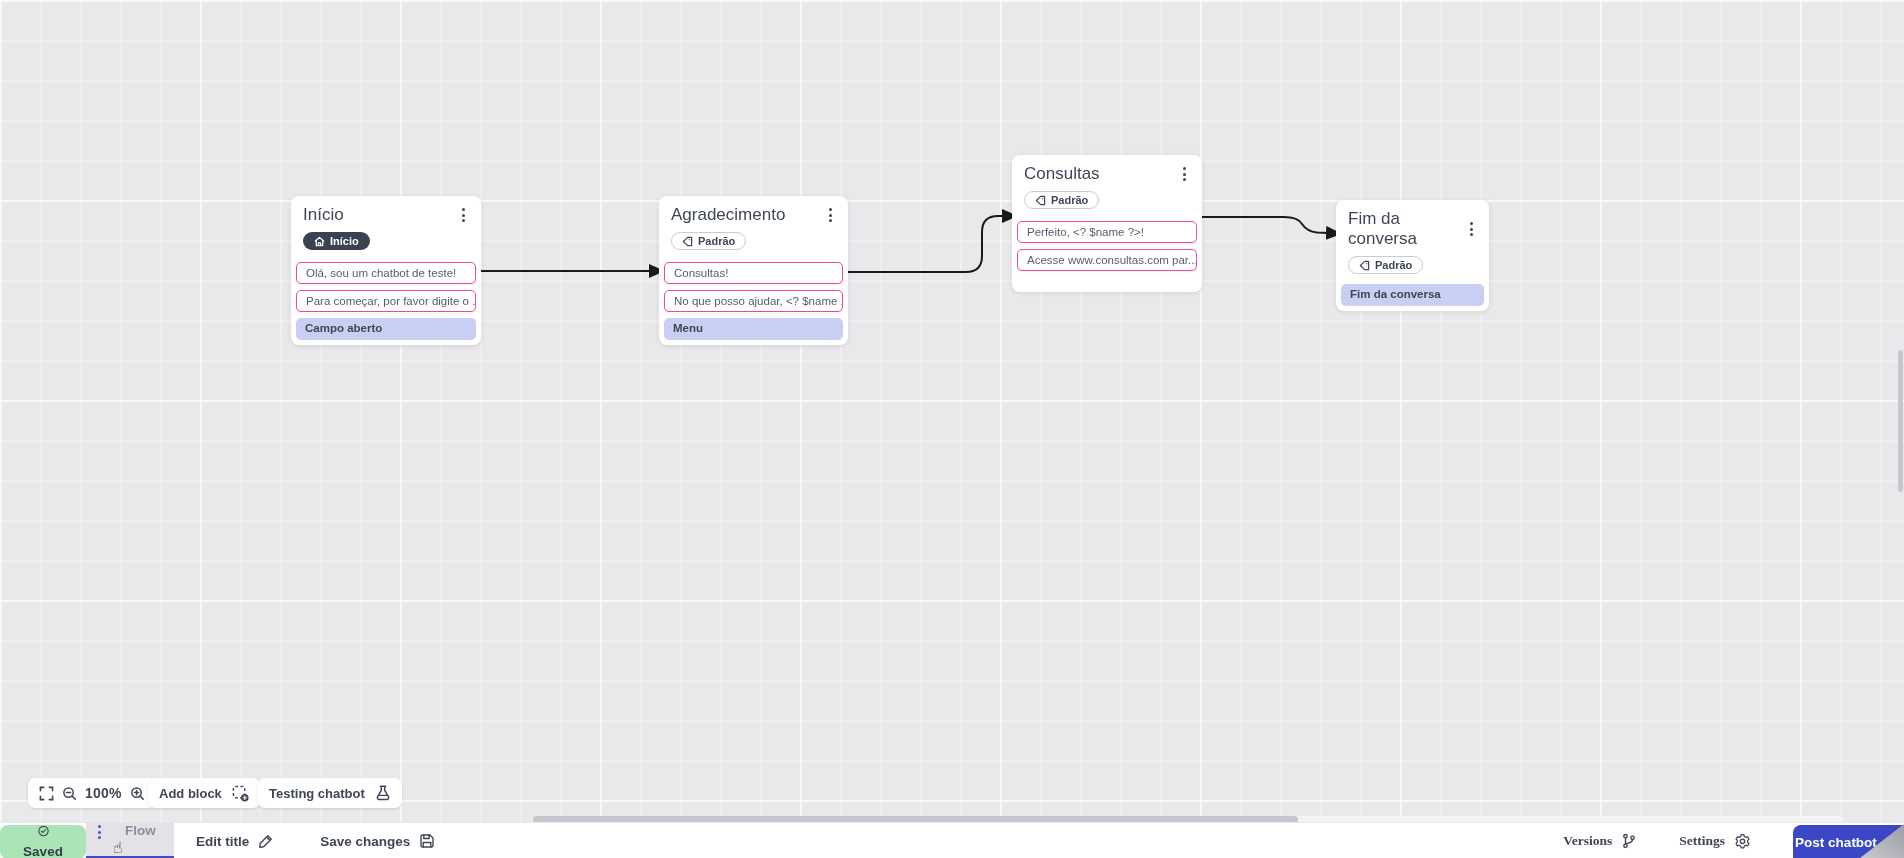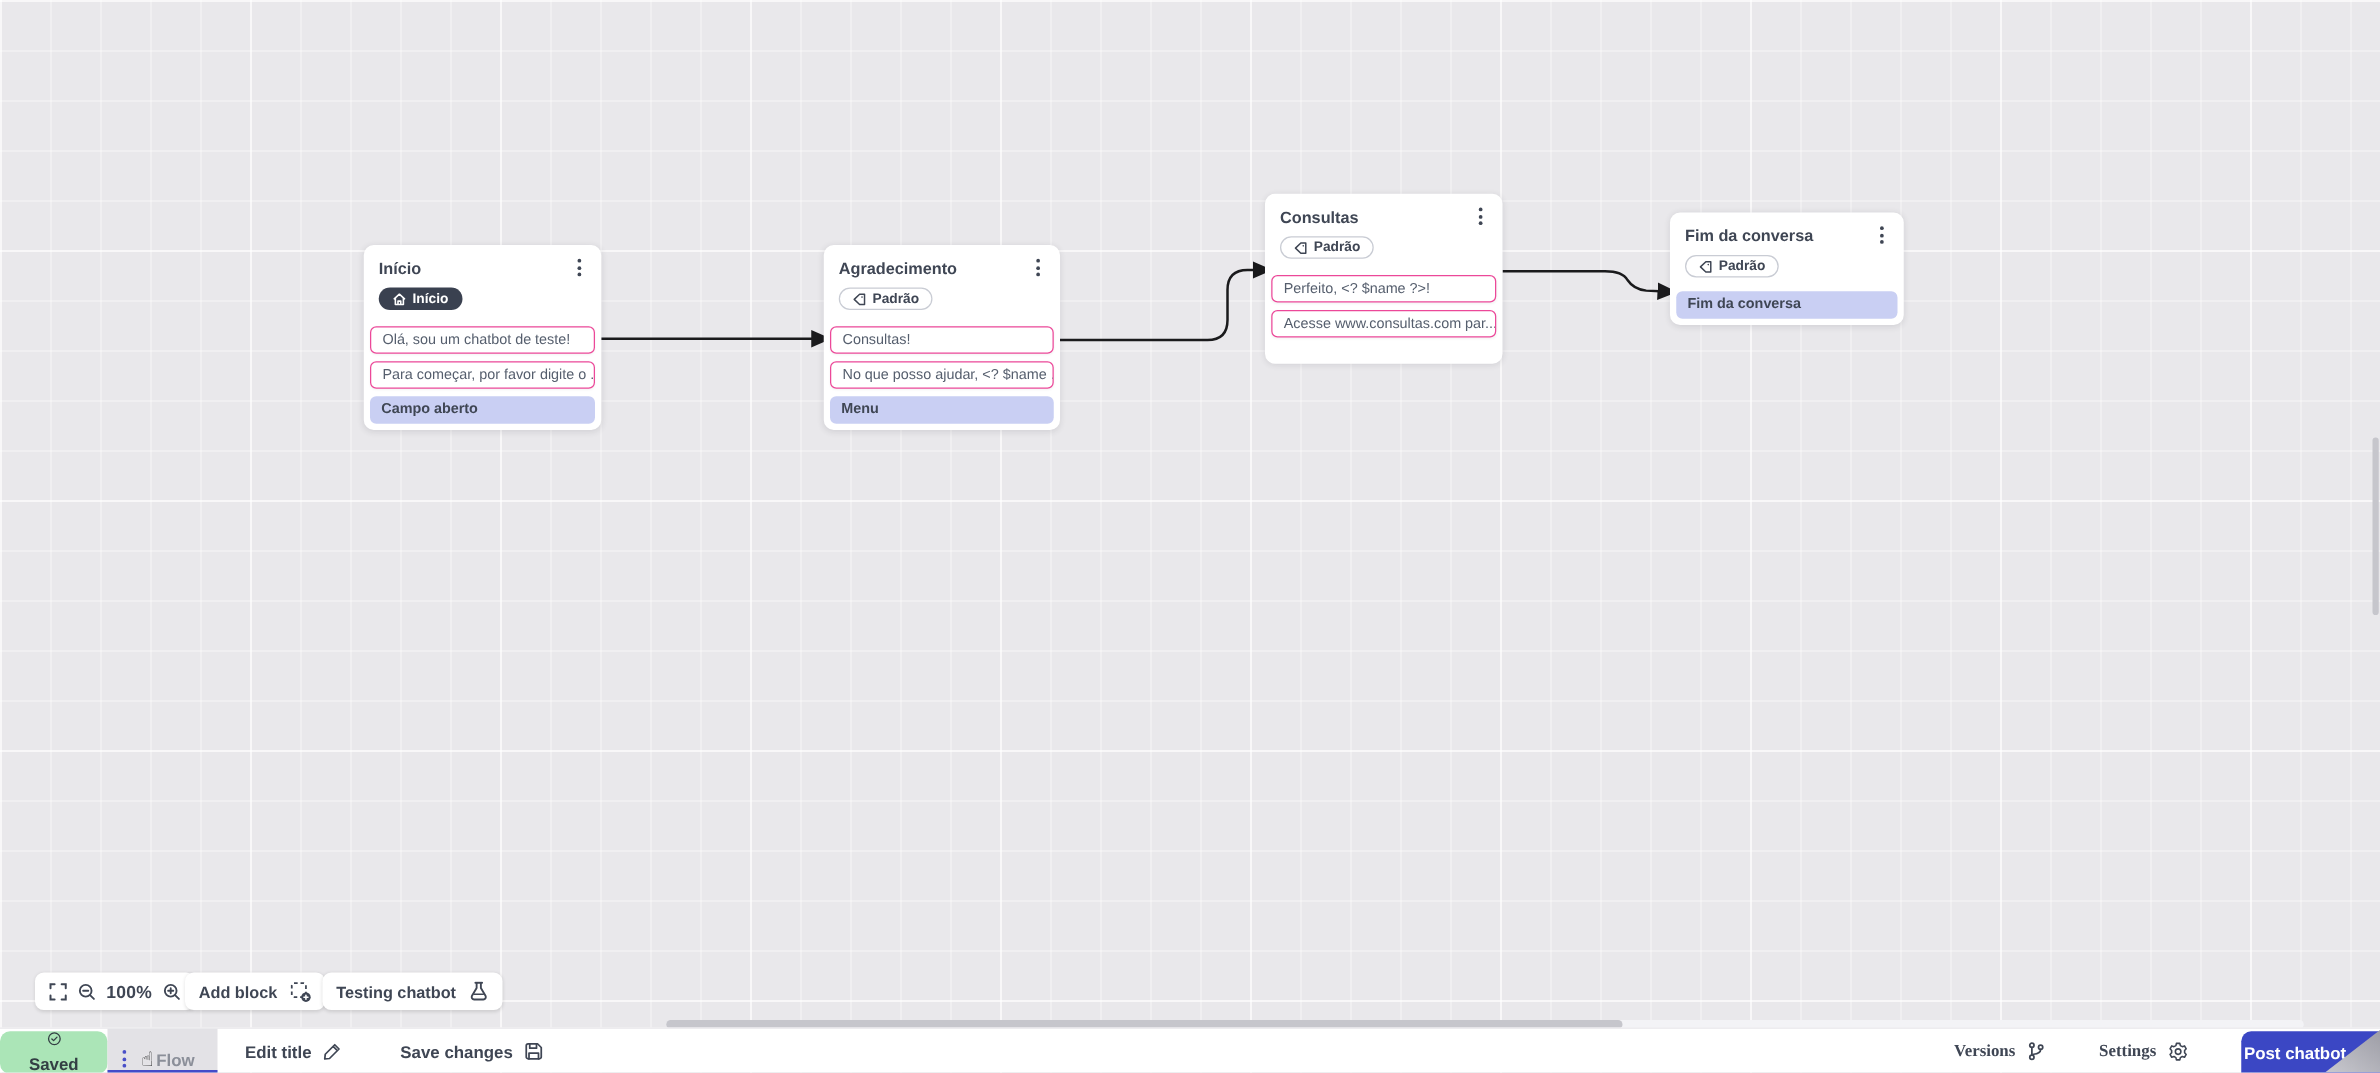--- a/index.html
+++ b/index.html
@@ -17,21 +17,21 @@
     background-size:200px 200px, 200px 200px, 40px 40px, 40px 40px;
   }
   svg { display:block; }
 
   
   .node {
     position:absolute; width:190px; background:#fff; border-radius:8px;
     box-shadow:0 1px 5px rgba(40,40,60,.12); padding:0 5px 5px 5px; z-index:5;
   }
   .node-head { display:flex; justify-content:space-between; align-items:center; margin:9px 9px 7px 7px; }
-  .node-title { font-size:13px; font-weight:700; color:#3f4654; }
+  .node-title { font-size:17px; font-weight:400; color:#3f4654; }
   .dots { display:flex; flex-direction:column; gap:2.5px; cursor:pointer; padding:2px; }
   .dots i { width:3px; height:3px; border-radius:50%; background:#3f4654; display:block; }
   .badge-row { margin:0 7px 11px 7px; }
   .badge-dark {
     display:inline-flex; align-items:center; gap:5px; background:#3a4150; color:#fff;
     font-size:11px; font-weight:700; border-radius:999px; padding:3px 11px;
   }
   .badge-outline {
     display:inline-flex; align-items:center; gap:5px; background:#fff; color:#3f4654;
     border:1.5px solid #c9ccd4; font-size:11px; font-weight:700; border-radius:999px; padding:2px 10px;
@@ -68,21 +68,21 @@
     position:absolute; left:0; bottom:0; width:1904px; height:36px; background:#fff;
     border-top:1px solid #e7e6ea; z-index:20; font-size:13.5px; font-weight:700;
   }
   .saved-pill {
     position:absolute; left:0; top:2px; height:34px; width:86px; background:#abe5b7;
     border-radius:8px; display:flex; align-items:center; justify-content:center; gap:7px;
     color:#333f44; font-size:13.5px; font-weight:700;flex-direction:column;
   }
   .flow-tab {
     position:absolute; left:86px; top:0; height:36px; width:88px; background:#e3e2e6;
-    border-bottom:3px solid #444bc9; display:flex; align-items:flex-end; gap:14px;
+    border-bottom:3px solid #444bc9; display:flex; align-items:flex-start; gap:14px;
     padding:0 10px; cursor:pointer;
   }
   .flow-tab .dots i { background:#4a50c8; }
   .flow-label { color:#8b8f99; font-weight:700; margin-left:8px; }
   .bar-left-items { position:absolute; left:196px; top:0; height:36px; display:flex; align-items:center; gap:46px; }
   .bar-item { display:flex; align-items:center; gap:9px; cursor:pointer; color:#3f4654; }
   .bar-right-items { position:absolute; right:0; top:0; height:36px; display:flex; align-items:center; }
   .bar-right-items .bar-item { margin-right:42px;font-family:Liberation Serif, serif; }
   .post-btn {
     height:34px; margin-top:2px; width:111px; background:#3b47c4; color:#fff; border:none;
@@ -167,21 +167,21 @@
           <path d="M10.5 1.5 H6.2 L1.5 6 L6.2 10.5 H10.5 Z"></path>
           <circle cx="8.3" cy="4" r="0.7" fill="#3f4654" stroke="none"></circle>
         </svg>
       <span>Padrão</span>
     </span>
   </div>
   <div class="msg">Perfeito, &lt;? $name ?&gt;!</div>
   <div class="msg" style="margin-bottom:16px;">Acesse www.consultas.com par...</div>
 </div>
 
-<div class="node" style="left:1336px; top:170px; width:187px;">
+<div class="node" style="left:1336px; top:200px; width:153px;">
   <div class="node-head">
     <span class="node-title">Fim da conversa</span>
     <span class="dots">
         <i></i>
         <i></i>
         <i></i>
       </span>
   </div>
   <div class="badge-row" style="margin-bottom:9px;">
     <span class="badge-outline">

